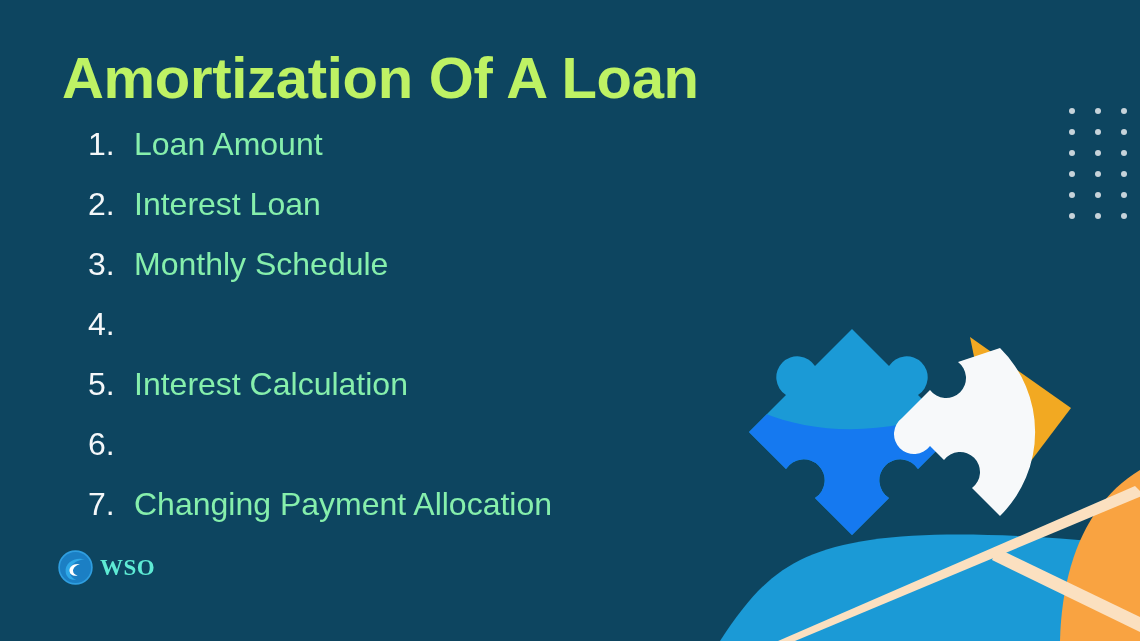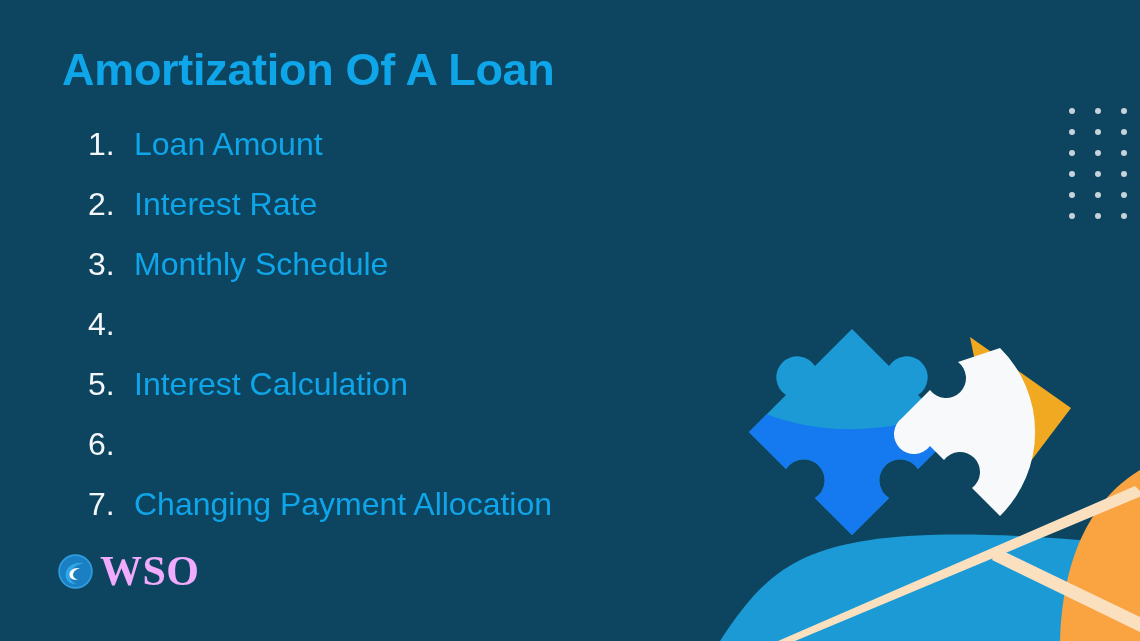--- a/index.html
+++ b/index.html
@@ -41,24 +41,24 @@
     border-radius: 50%;
     background: #c6d3da;
   }
 
   
   #page-title {
     position: absolute;
     left: 62px;
     top: 44px;
     margin: 0;
-    font-size: 45px;
+    font-size: 58px;
     font-weight: bold;
     letter-spacing: -0.3px;
-    color: #0ea5e9;
+    color: #bef264;
     white-space: nowrap;
   }
 
   
   #topic-list {
     position: absolute;
     left: 88px;
     top: 126px;
     width: 640px;
     margin: 0;
@@ -73,43 +73,43 @@
     font-size: 32px;
     font-weight: 400;
     white-space: nowrap;
   }
   #topic-list .num {
     width: 46px;
     flex: 0 0 46px;
     color: #f4f7f9;
   }
   #topic-list .label {
-    color: #0ea5e9;
+    color: #86efac;
   }
 
   
   #logo {
     position: absolute;
     left: 58px;
     top: 550px;
     display: flex;
     align-items: center;
     gap: 7px;
   }
   #logo .mark {
     width: 35px;
     height: 35px;
     flex: 0 0 35px;
   }
   #logo .wordmark {
     font-family: "Liberation Serif", serif;
     font-weight: bold;
-    font-size: 42px;
+    font-size: 23px;
     line-height: 1;
-    color: #f0abfc;
+    color: #5eead4;
     letter-spacing: 0.5px;
   }
 </style>
 </head>
 <body>
 
 <div id="slide">
 
   <svg class="deco" viewBox="0 0 1140 641" preserveAspectRatio="none" aria-hidden="true">
     <defs>
@@ -180,21 +180,21 @@
 
   <h1 id="page-title">Amortization Of A Loan</h1>
 
   <ol id="topic-list">
     <li>
       <span class="num">1.</span>
       <span class="label">Loan Amount</span>
     </li>
     <li>
       <span class="num">2.</span>
-      <span class="label">Interest Rate</span>
+      <span class="label">Interest Loan</span>
     </li>
     <li>
       <span class="num">3.</span>
       <span class="label">Monthly Schedule</span>
     </li>
     <li>
       <span class="num">4.</span>
     </li>
     <li>
       <span class="num">5.</span>

